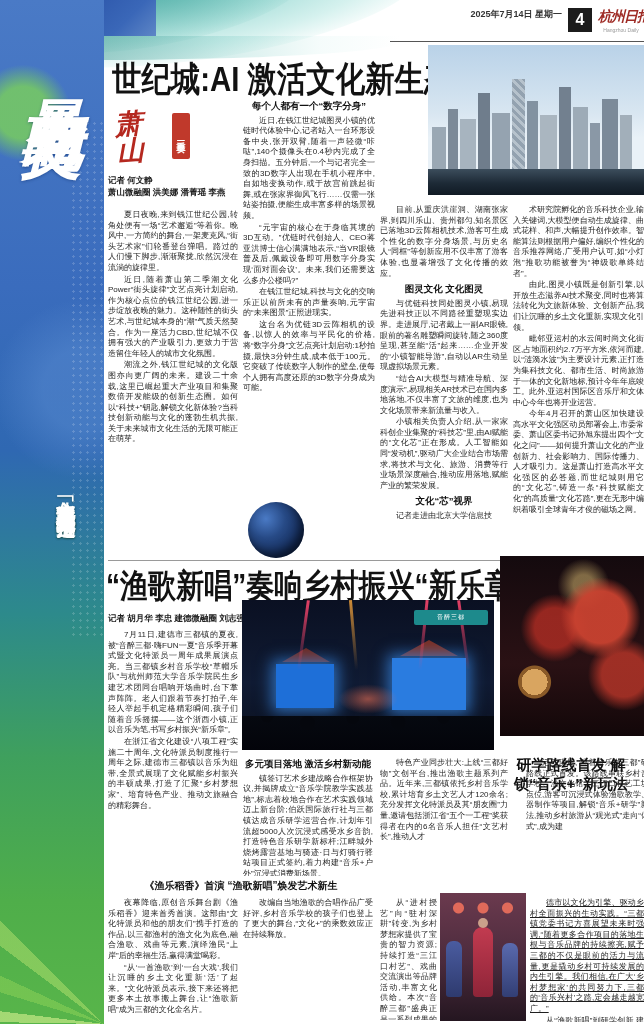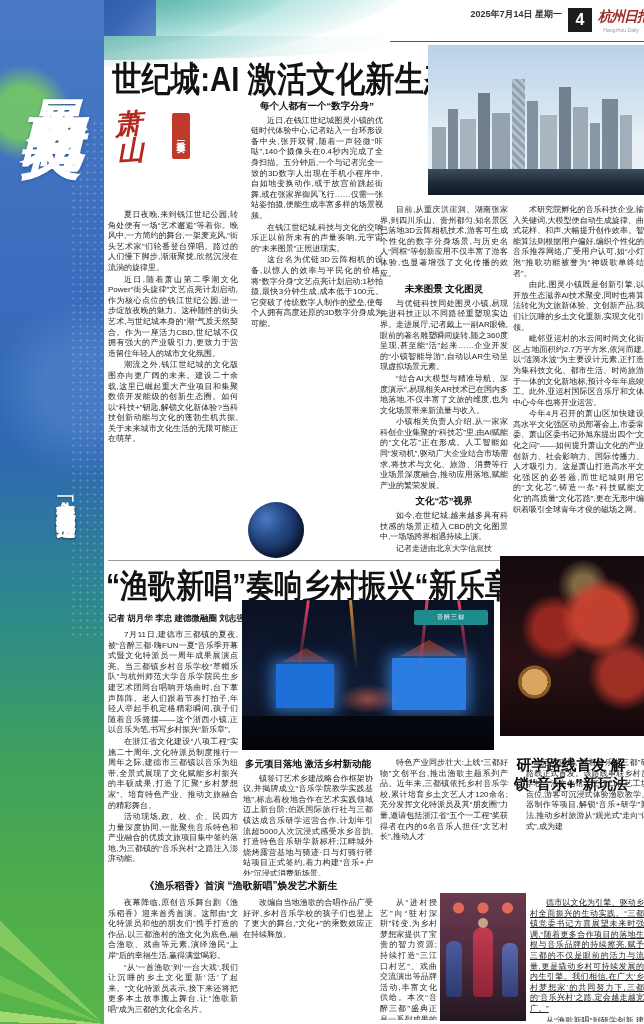--- a/index.html
+++ b/index.html
@@ -183,20 +183,24 @@
     <div class="banner-sub">文化建设「八项工程」实施二十周年特别报道</div>
   </div>
 
   <div class="a1-headline">世纪城:AI 激活文化新生态</div>
 
   <div class="seal">
     <div class="cal">萧山</div>
     <div class="stamp">三重奏</div>
   </div>
 
+  <div class="byline" style="left:108px;top:174px;">
+    <div>记者 何文静</div>
+    <div>萧山微融圈 洪美娜 潘菁瑶 李燕</div>
+  </div>
 
   <div class="photo-city">
     <div class="skyline">
       <div class="b"></div>
         <div class="b"></div>
         <div class="b"></div>
         <div class="b"></div>
         <div class="b"></div>
       <div class="b"></div>
         <div class="b"></div>
@@ -210,37 +214,37 @@
     <div class="shore"></div>
     <div class="water"></div>
   </div>
 
   <div class="col" style="left:108px;top:210px;width:130px;height:344px;">
     <p>夏日夜晚,来到钱江世纪公园,转角处便有一场“艺术邂逅”等着你。晚风中,一方简约的舞台,一架麦克风,“街头艺术家”们轮番登台弹唱。路过的人们慢下脚步,渐渐聚拢,欣然沉浸在流淌的旋律里。</p>
     <p>近日,随着萧山第二季潮文化Power“街头旋律”文艺点亮计划启动,作为核心点位的钱江世纪公园,进一步绽放夜晚的魅力。这种随性的街头艺术,与世纪城本身的“潮”气质天然契合。作为一座活力CBD,世纪城不仅拥有强大的产业吸引力,更致力于营造留住年轻人的城市文化氛围。</p>
     <p>潮流之外,钱江世纪城的文化版图亦向更广阔的未来。建设二十余载,这里已崛起重大产业项目和集聚数倍开发能级的创新生态圈。如何以“科技+”钥匙,解锁文化新体验?当科技创新动能与文化的蓬勃生机共振,关于未来城市文化生活的无限可能正在萌芽。</p>
   </div>
 
-  <div class="col" style="left:243px;top:96px;width:132px;height:402px;margin-left:8px;">
+  <div class="col" style="left:243px;top:96px;width:132px;height:402px;">
     <h4>每个人都有一个“数字分身”</h4>
     <p>近日,在钱江世纪城图灵小镇的优链时代体验中心,记者站入一台环形设备中央,张开双臂,随着一声轻微“咔哒”,140个摄像头在0.4秒内完成了全身扫描。五分钟后,一个与记者完全一致的3D数字人出现在手机小程序中,自如地变换动作,或于故宫前跳起街舞,或在张家界御风飞行……仅需一张站姿拍摄,便能生成丰富多样的场景视频。</p>
+    <p>“元宇宙的核心在于身临其境的3D互动。”优链时代创始人、CEO蒋亚洪博士信心满满地表示,“当VR眼镜普及后,佩戴设备即可用数字分身实现‘面对面会议’。未来,我们还需要这么多办公楼吗?”</p>
     <p>在钱江世纪城,科技与文化的交响乐正以前所未有的声量奏响,元宇宙的“未来图景”正照进现实。</p>
     <p>这台名为优链3D云阵相机的设备,以惊人的效率与平民化的价格,将“数字分身”文艺点亮计划启动:1秒拍摄,最快3分钟生成,成本低于100元。它突破了传统数字人制作的壁垒,使每个人拥有高度还原的3D数字分身成为可能。</p>
   </div>
 
   <div class="circle-photo"></div>
 
   <div class="col" style="left:380px;top:205px;width:128px;height:348px;">
     <p>目前,从重庆洪崖洞、湖南张家界,到四川乐山、贵州都匀,知名景区已落地3D云阵相机技术,游客可生成个性化的数字分身场景,与历史名人“同框”等创新应用不仅丰富了游客体验,也显著增强了文化传播的效应。</p>
-    <h4>未来图景 文化图灵</h4>
+    <h4>图灵文化 文化图灵</h4>
     <p>与优链科技同处图灵小镇,易现先进科技正以不同路径重塑现实边界。走进展厅,记者戴上一副AR眼镜,眼前的著名雕塑瞬间旋转,随之360度呈现,甚至能“活”起来……企业开发的“小镇智能导游”,自动以AR生动呈现虚拟场景元素。</p>
     <p>“结合AI大模型与精准导航、深度演示”,易现相关AR技术已在国内多地落地,不仅丰富了文旅的维度,也为文化场景带来新流量与收入。</p>
     <p>小镇相关负责人介绍,从一家家科创企业集聚的“科技芯”里,由AI赋能的“文化芯”正在形成。人工智能如同“发动机”,驱动广大企业结合市场需求,将技术与文化、旅游、消费等行业场景深度融合,推动应用落地,赋能产业的繁荣发展。</p>
     <h4>文化“芯”视界</h4>
-    <p>如今,在世纪城,越来越多具有科技感的场景正植入CBD的文化图景中,一场场跨界相遇持续上演。</p>
     <p>记者走进由北京大学信息技</p>
   </div>
 
   <div class="col" style="left:513px;top:205px;width:131px;height:348px;">
     <p>术研究院孵化的音乐科技企业,输入关键词,大模型便自动生成旋律、曲式花样、和声,大幅提升创作效率。智能算法则根据用户偏好,编织个性化的音乐推荐网络,广受用户认可,如“小灯泡”推歌功能被誉为“神级歌单终结者”。</p>
     <p>由此,图灵小镇既是创新引擎,以开放生态滋养AI技术聚变,同时也将算法转化为文旅新体验、文创新产品,我们让沉睡的乡土文化重新,实现文化引领。</p>
     <p>毗邻亚运村的水云间时尚文化街区,占地面积约2.7万平方米,依河而建,以“涟漪水波”为主要设计元素,正打造为集科技文化、都市生活、时尚旅游于一体的文化新地标,预计今年年底竣工。此外,亚运村国际区音乐厅和文体中心今年也将开业运营。</p>
     <p>今年4月召开的萧山区加快建设高水平文化强区动员部署会上,市委常委、萧山区委书记孙旭东提出四个“文化之问”——如何提升萧山文化的产业创新力、社会影响力、国际传播力、人才吸引力。这是萧山打造高水平文化强区的必答题,而世纪城则用它的“文化芯”,铸造一条“科技赋能文化”的高质量“文化芯路”,更在无形中编织着吸引全球青年才俊的磁场之网。</p>
   </div>
 
@@ -261,21 +265,20 @@
     <div class="glow"></div>
     <div class="sign">音醉三都</div>
     <div class="crowd"></div>
   </div>
 
   <div class="photo-drummers"></div>
 
   <div class="col" style="left:108px;top:630px;width:130px;height:246px;">
     <p>7月11日,建德市三都镇的夏夜,被“音醉三都·嗨FUN一夏”音乐季开幕式暨文化特派员一周年成果展演点亮。当三都镇乡村音乐学校“草帽乐队”与杭州师范大学音乐学院民生乡建艺术团同台唱响开场曲时,台下掌声阵阵。老人们跟着节奏打拍子,年轻人举起手机定格精彩瞬间,孩子们随着音乐摇摆——这个浙西小镇,正以音乐为笔,书写乡村振兴“新乐章”。</p>
     <p>在浙江省文化建设“八项工程”实施二十周年,文化特派员制度推行一周年之际,建德市三都镇以音乐为纽带,全景式展现了文化赋能乡村振兴的丰硕成果,打造了汇聚“乡村梦想家”、培育特色产业、推动文旅融合的精彩舞台。</p>
-    <p>活动现场,政、校、企、民四方力量深度协同,一批聚焦音乐特色和产业融合的优质文旅项目集中签约落地,为三都镇的“音乐兴村”之路注入澎湃动能。</p>
   </div>
 
   <div class="col" style="left:243px;top:754px;width:130px;height:122px;">
     <h4>多元项目落地 激活乡村新动能</h4>
     <p>镇签订艺术乡建战略合作框架协议,并揭牌成立“音乐学院教学实践基地”,标志着校地合作在艺术实践领域迈上新台阶;伯跃国际旅行社与三都镇达成音乐研学运营合作,计划年引流超5000人次沉浸式感受水乡音韵,打造特色音乐研学新标杆;江畔城外烧烤露营基地与骑迹·日与灯骑行驿站项目正式签约,着力构建“音乐+户外”沉浸式消费新场景。</p>
   </div>
 
   <div class="col" style="left:380px;top:758px;width:128px;height:118px;">
     <p>特色产业同步壮大:上线“三都好物”文创平台,推出渔歌主题系列产品。近年来,三都镇依托乡村音乐学校,累计培育乡土文艺人才120余名;充分发挥文化特派员及其“朋友圈”力量,邀请包括浙江省“五个一工程”奖获得者在内的6名音乐人担任“文艺村长”,推动人才</p>
   </div>

